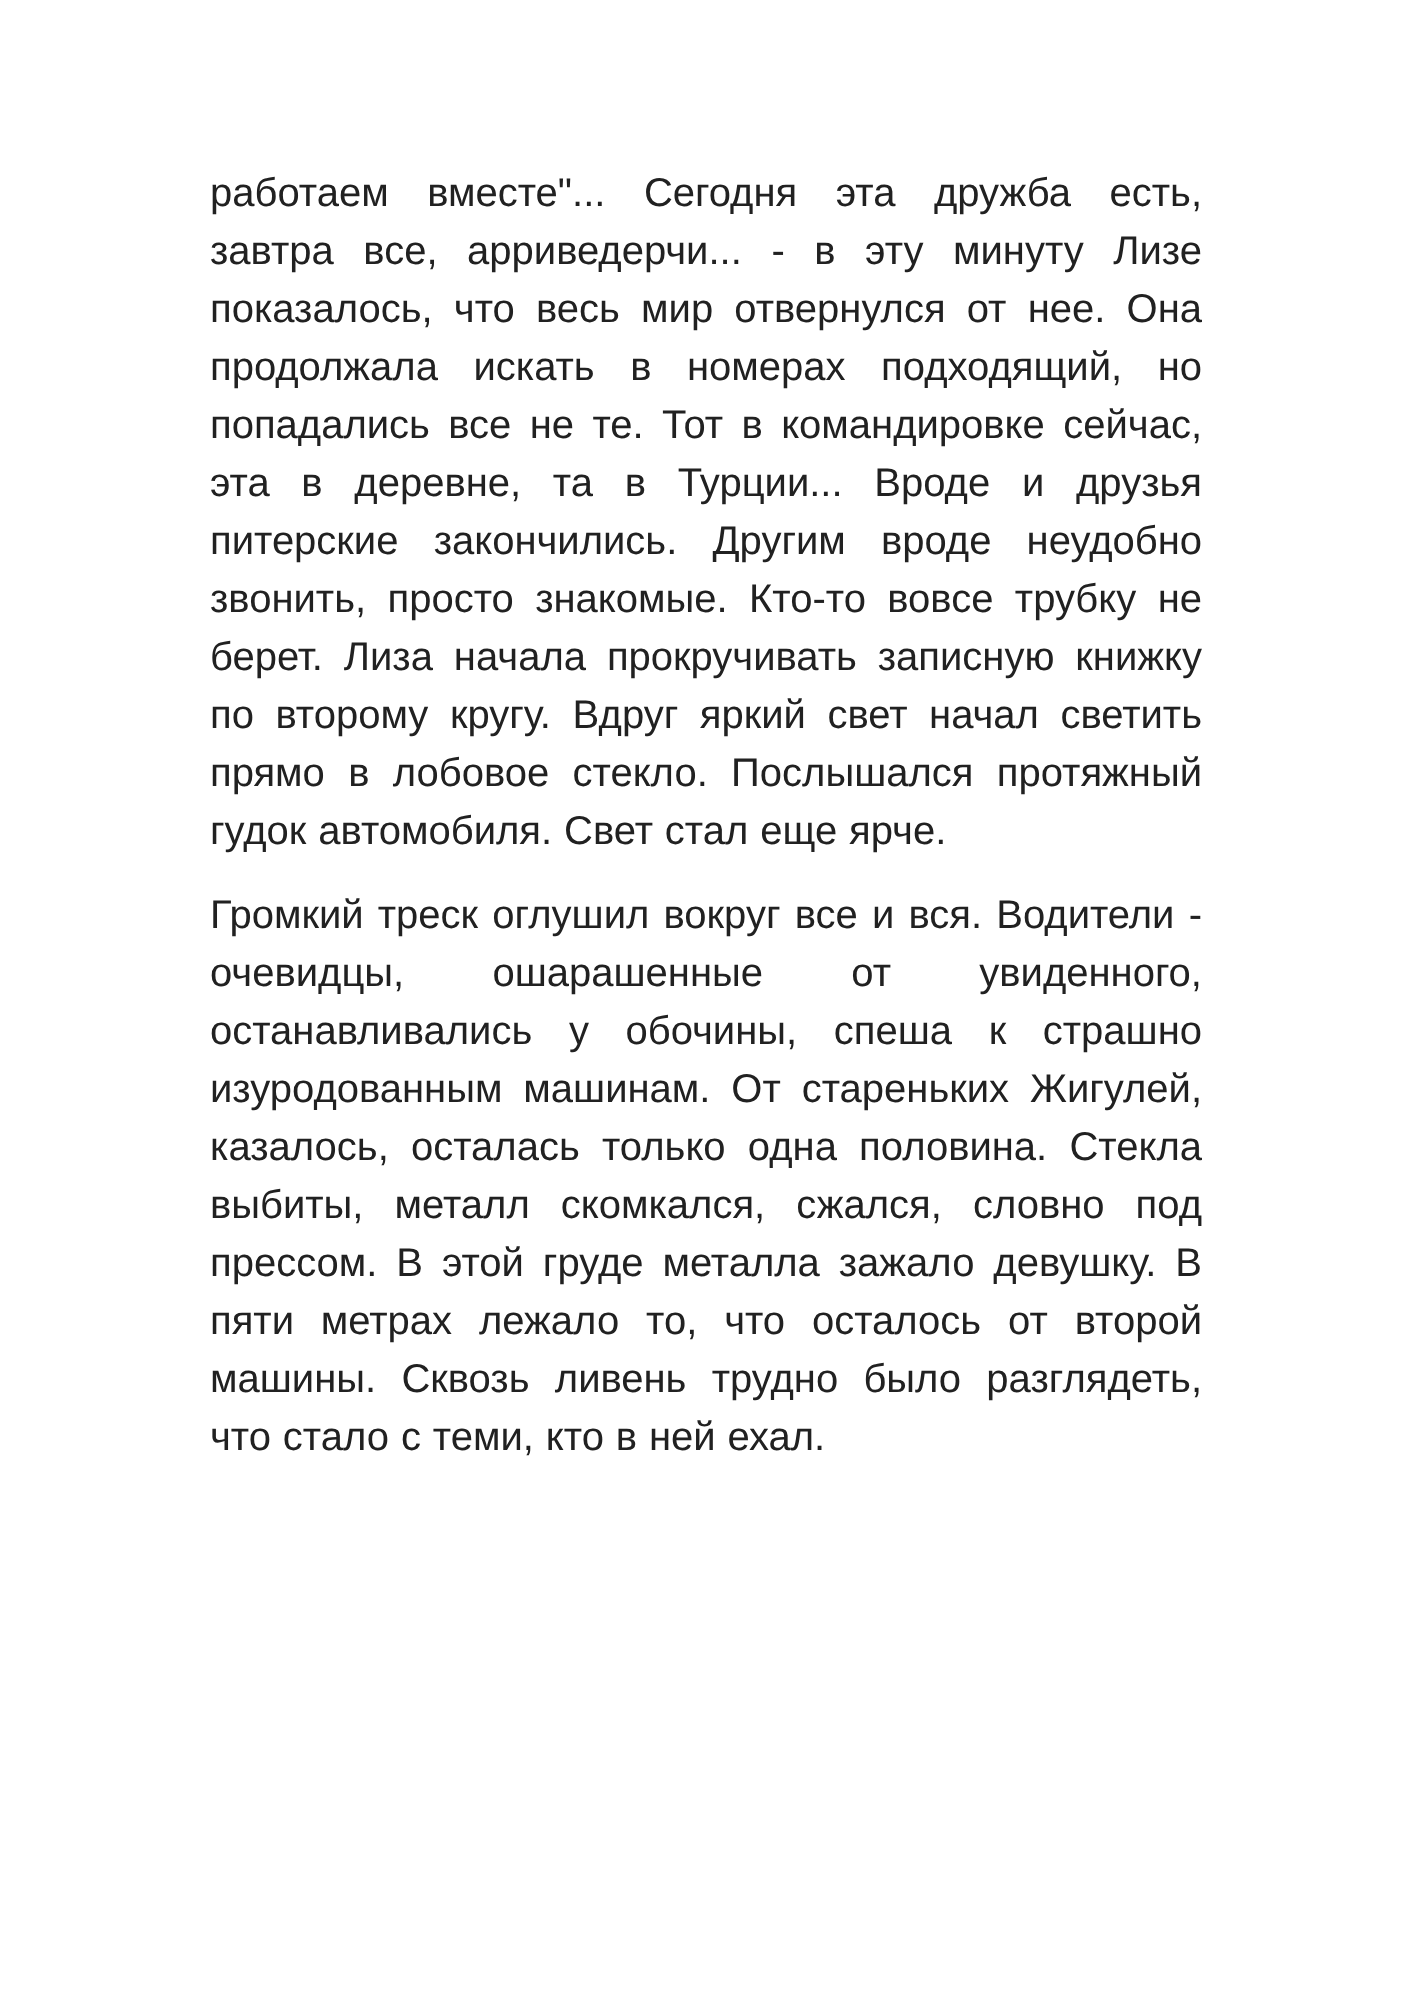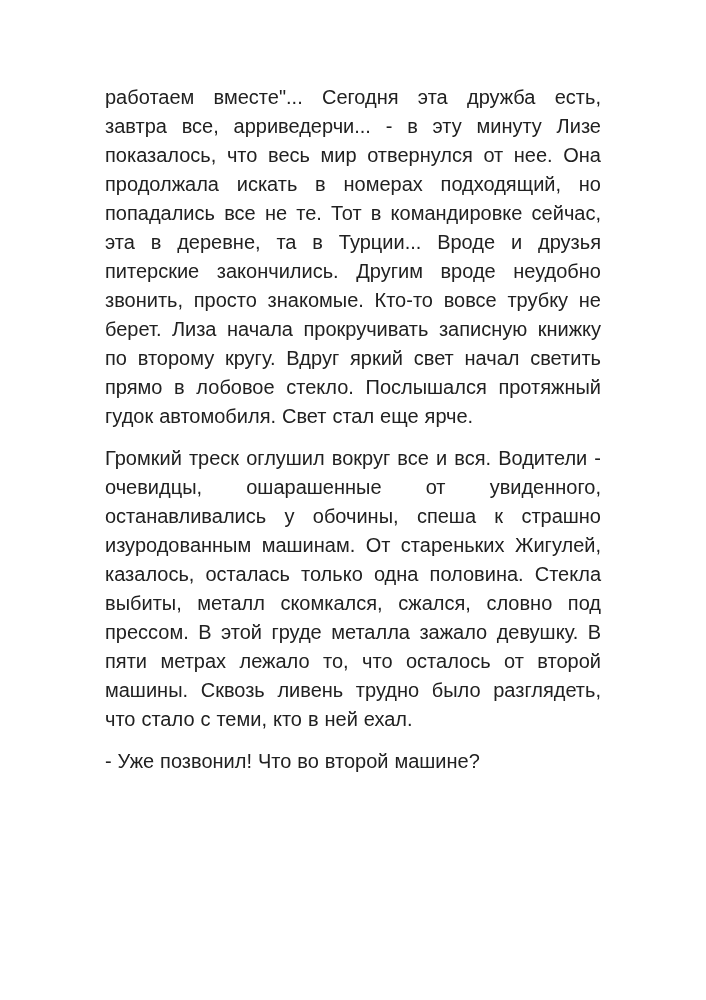--- a/index.html
+++ b/index.html
@@ -29,14 +29,13 @@
     text-align-last: left;
     word-spacing: 0.02em;
   }
 </style>
 </head>
 <body>
 
 <div class="page">
   <p>работаем вместе"... Сегодня эта дружба есть, завтра все, арриведерчи... - в эту минуту Лизе показалось, что весь мир отвернулся от нее. Она продолжала искать в номерах подходящий, но попадались все не те. Тот в командировке сейчас, эта в деревне, та в Турции... Вроде и друзья питерские закончились. Другим вроде неудобно звонить, просто знакомые. Кто-то вовсе трубку не берет. Лиза начала прокручивать записную книжку по второму кругу. Вдруг яркий свет начал светить прямо в лобовое стекло. Послышался протяжный гудок автомобиля. Свет стал еще ярче.</p>
   <p>Громкий треск оглушил вокруг все и вся. Водители - очевидцы, ошарашенные от увиденного, останавливались у обочины, спеша к страшно изуродованным машинам. От стареньких Жигулей, казалось, осталась только одна половина. Стекла выбиты, металл скомкался, сжался, словно под прессом. В этой груде металла зажало девушку. В пяти метрах лежало то, что осталось от второй машины. Сквозь ливень трудно было разглядеть, что стало с теми, кто в ней ехал.</p>
-  <p>- Уже позвонил! Что во второй машине?</p>
 </div>
 
 </body></html>

